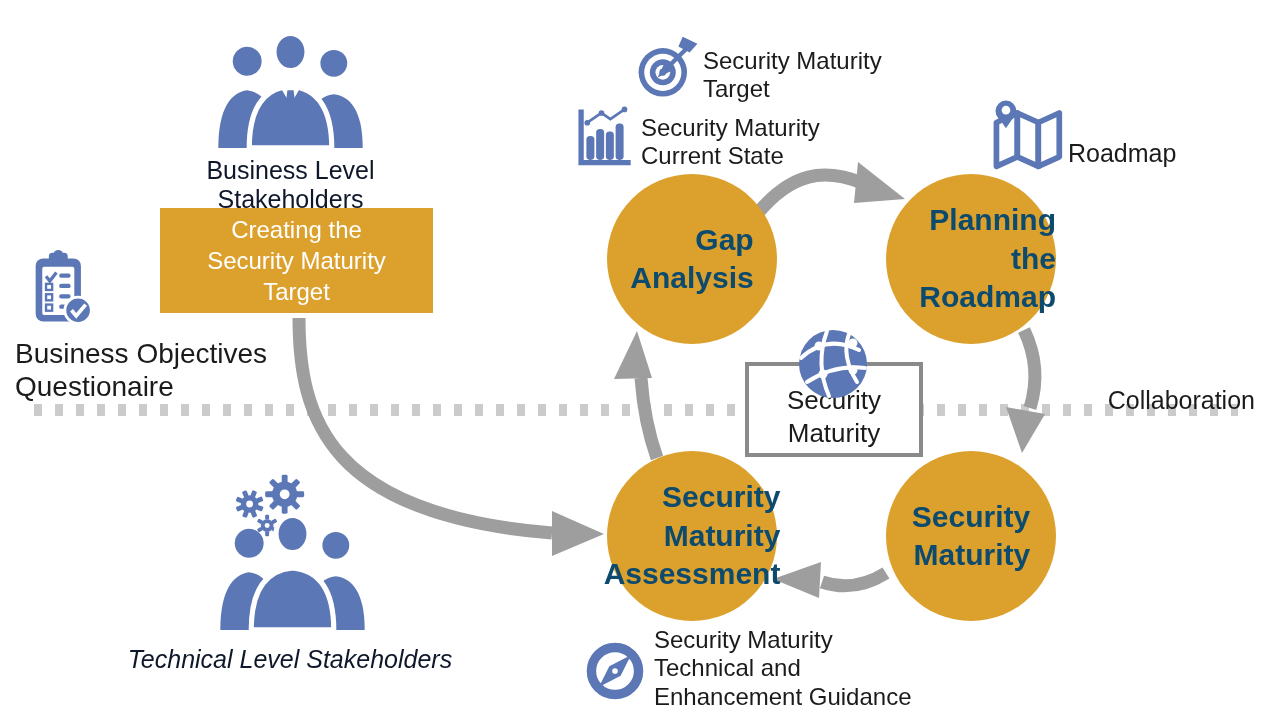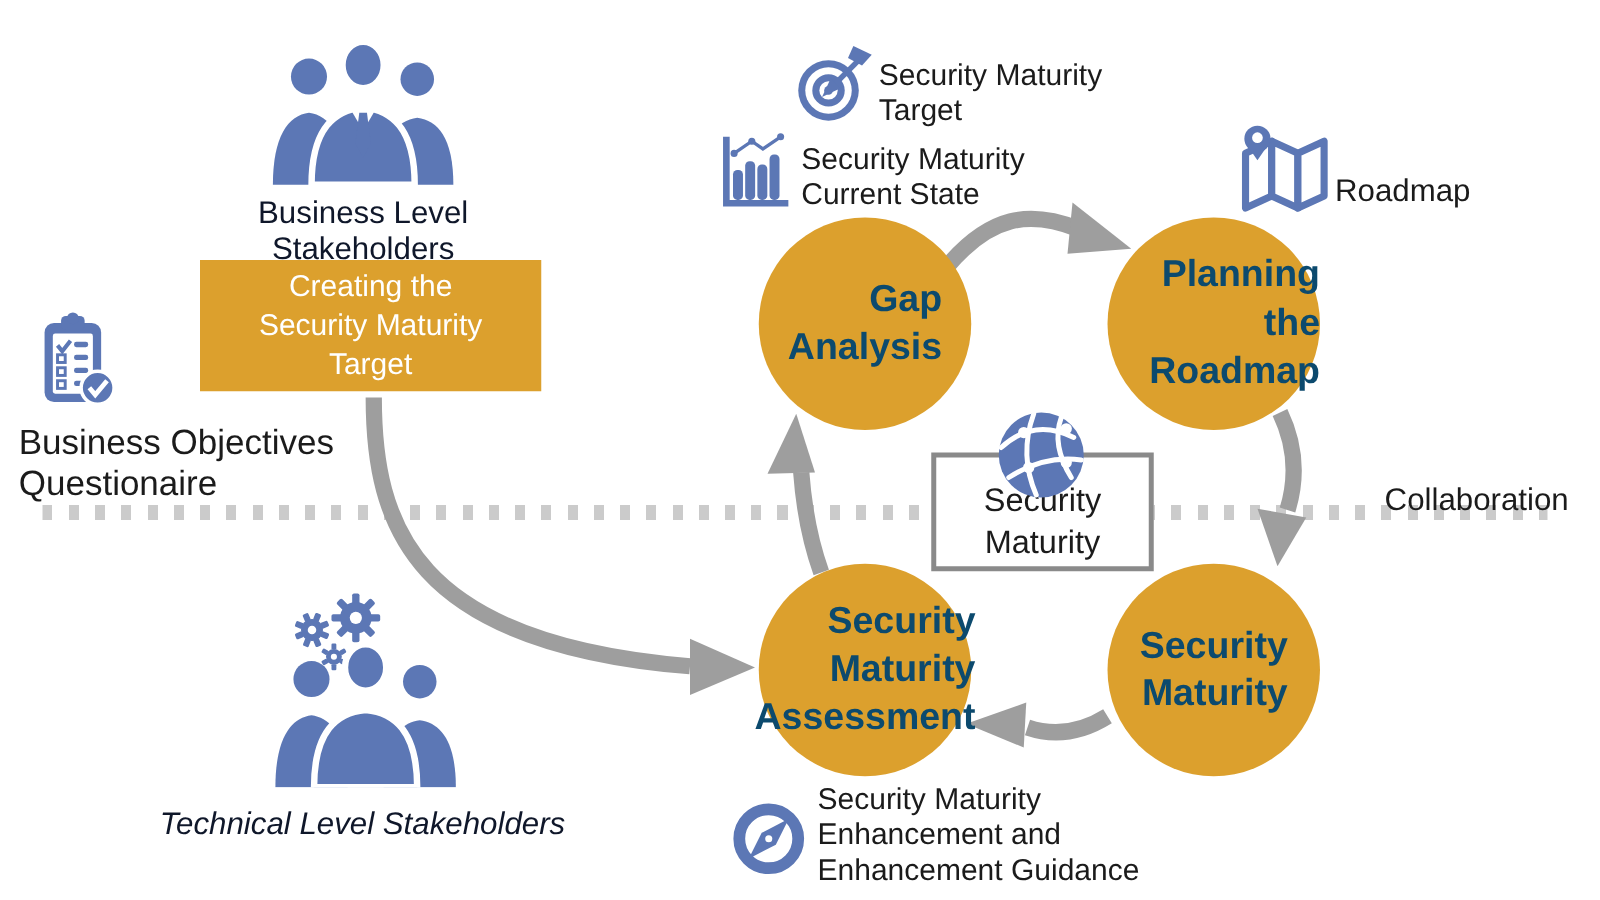--- a/index.html
+++ b/index.html
@@ -252,17 +252,17 @@
 
   <div class="abs black-label" style="left:1100px;top:362px;width:155px;font-size:25px;text-align:right;margin-top:24px;">Collaboration</div>
 
   <svg class="abs icon" style="left:582px;top:638px;" width="66" height="66" viewBox="0 0 70 70">
     <circle cx="35" cy="35" r="25" fill="#fff" stroke="#5C77B5" stroke-width="10"></circle>
     <polygon points="52,18 41,40 18,52 29,30" fill="#5C77B5"></polygon>
     <circle cx="35" cy="35" r="3" fill="#fff"></circle>
   </svg>
   <div class="abs black-label" style="left:654px;top:626px;width:272px;">
     <div>Security Maturity</div>
-    <div>Enhancement and</div>
+    <div>Technical and</div>
     <div>Enhancement Guidance</div>
   </div>
 
 </div>
 
 </body></html>

